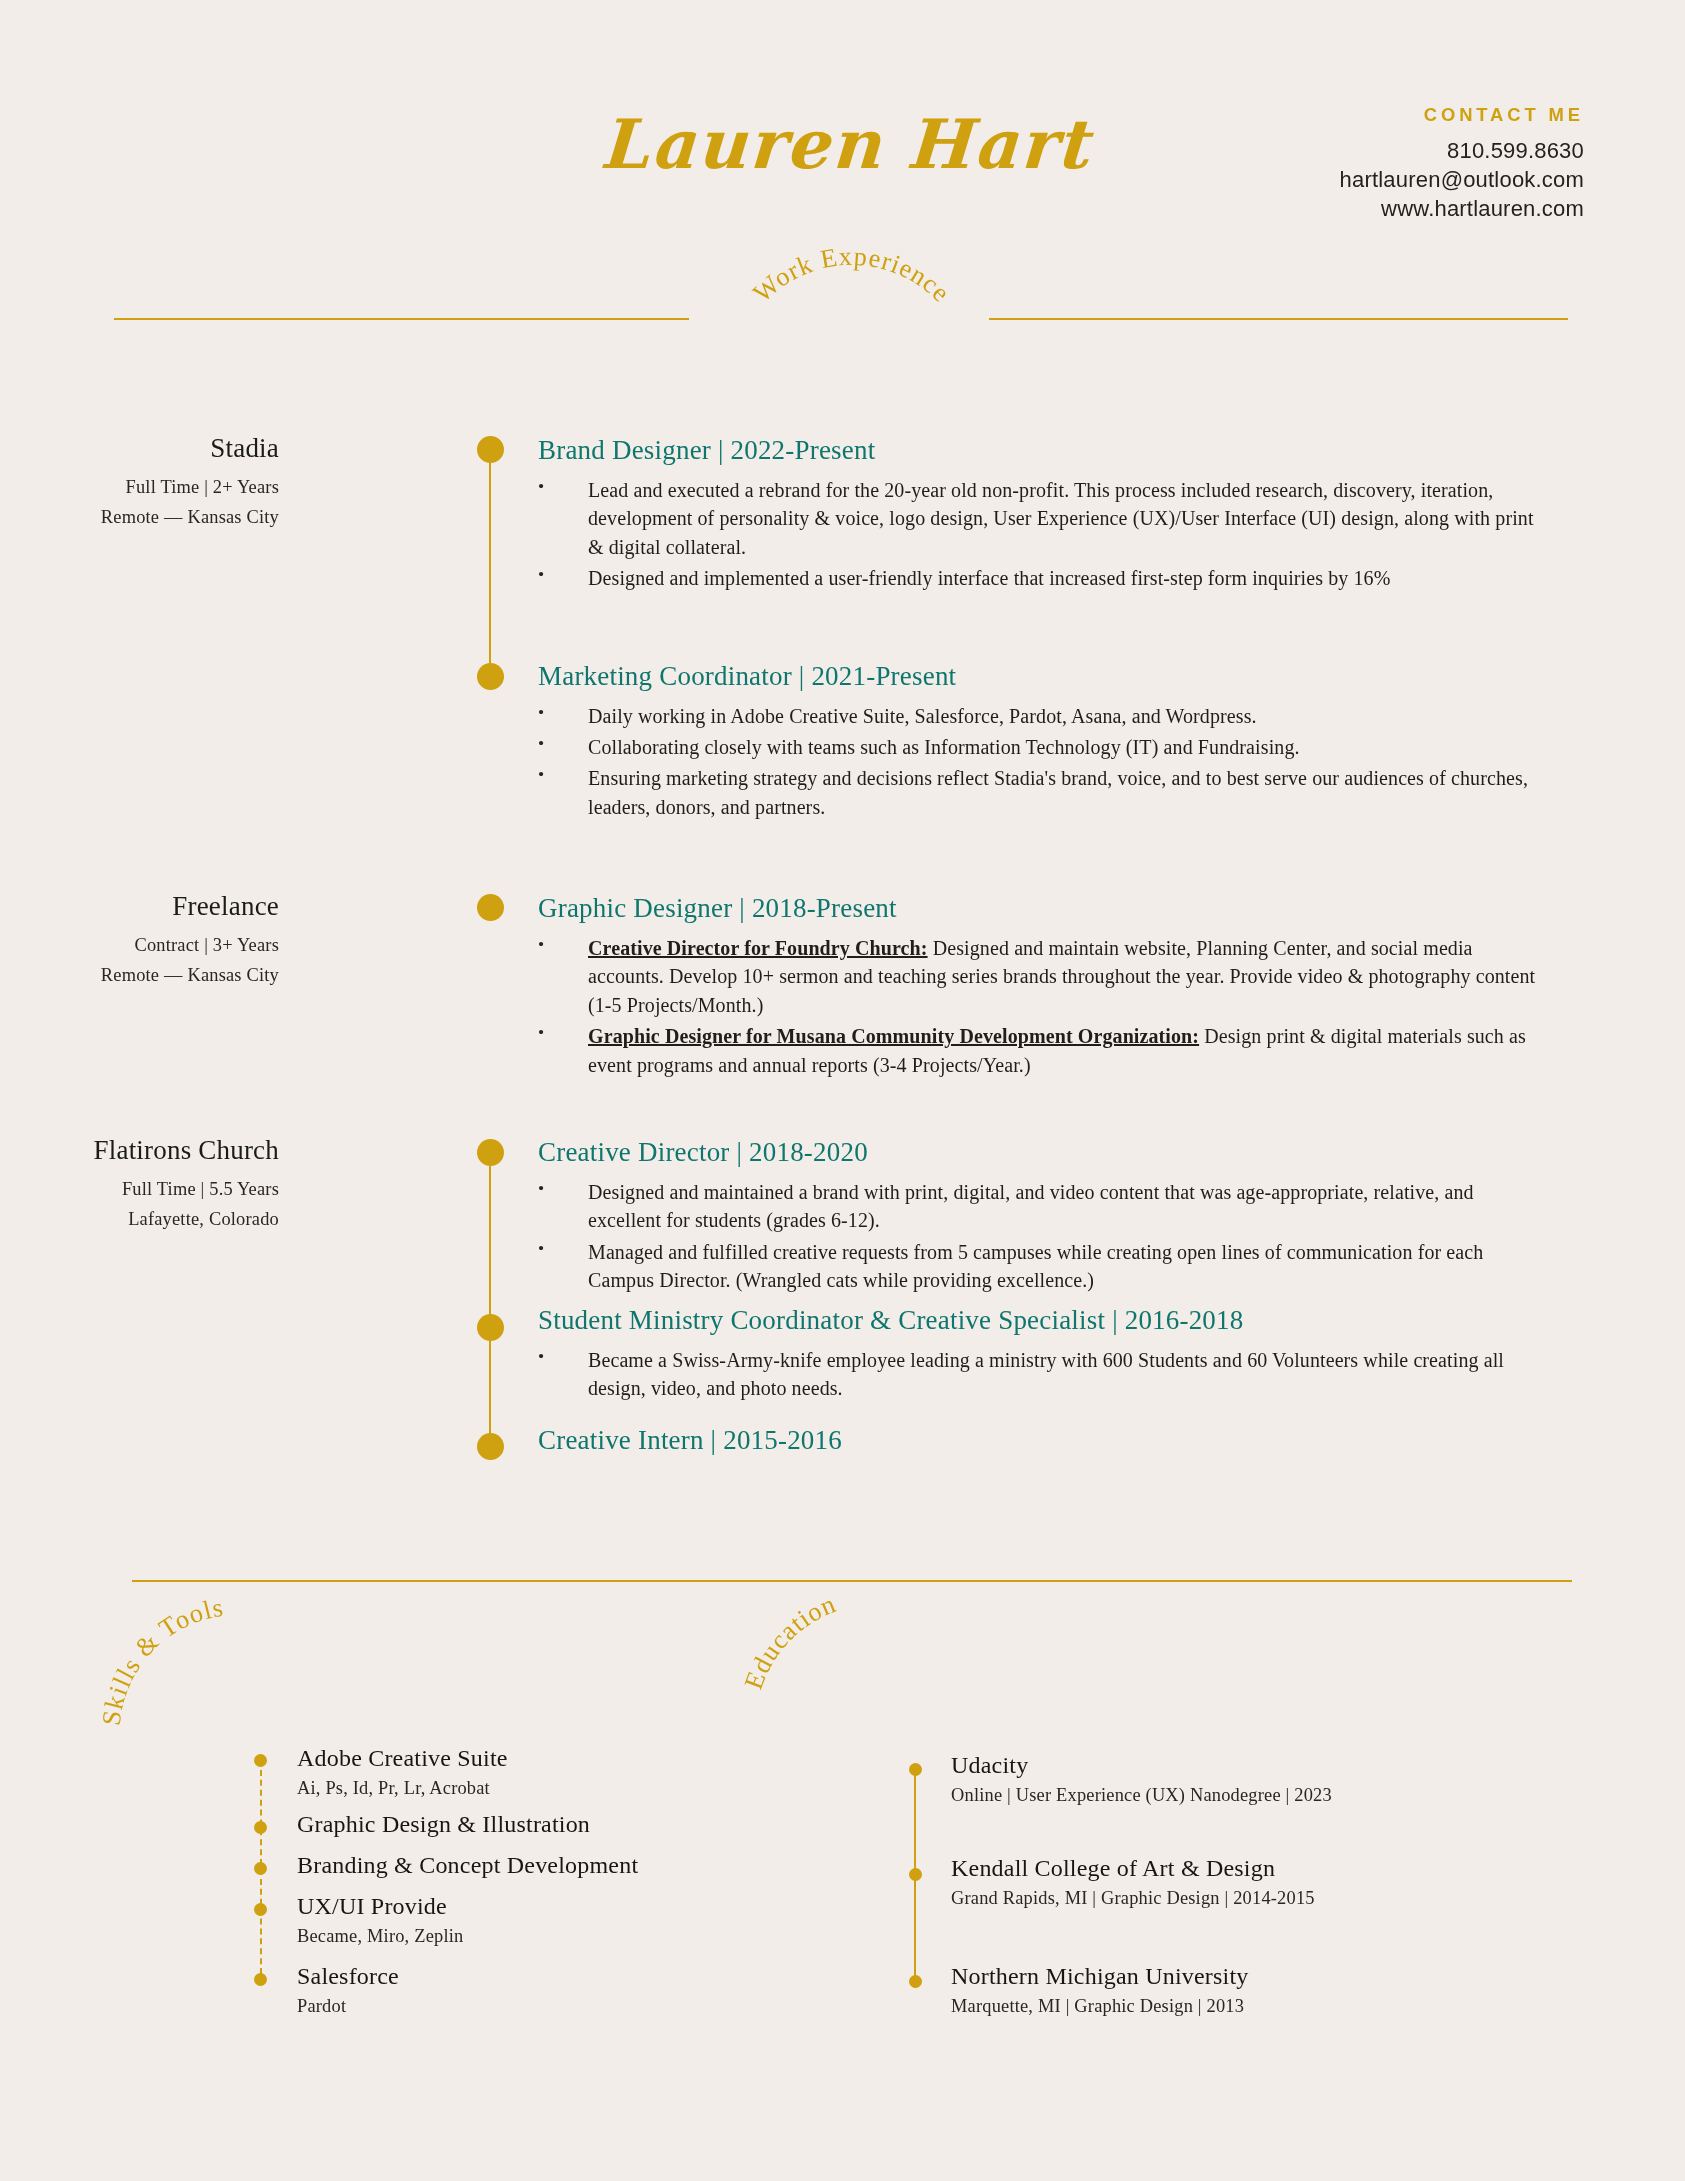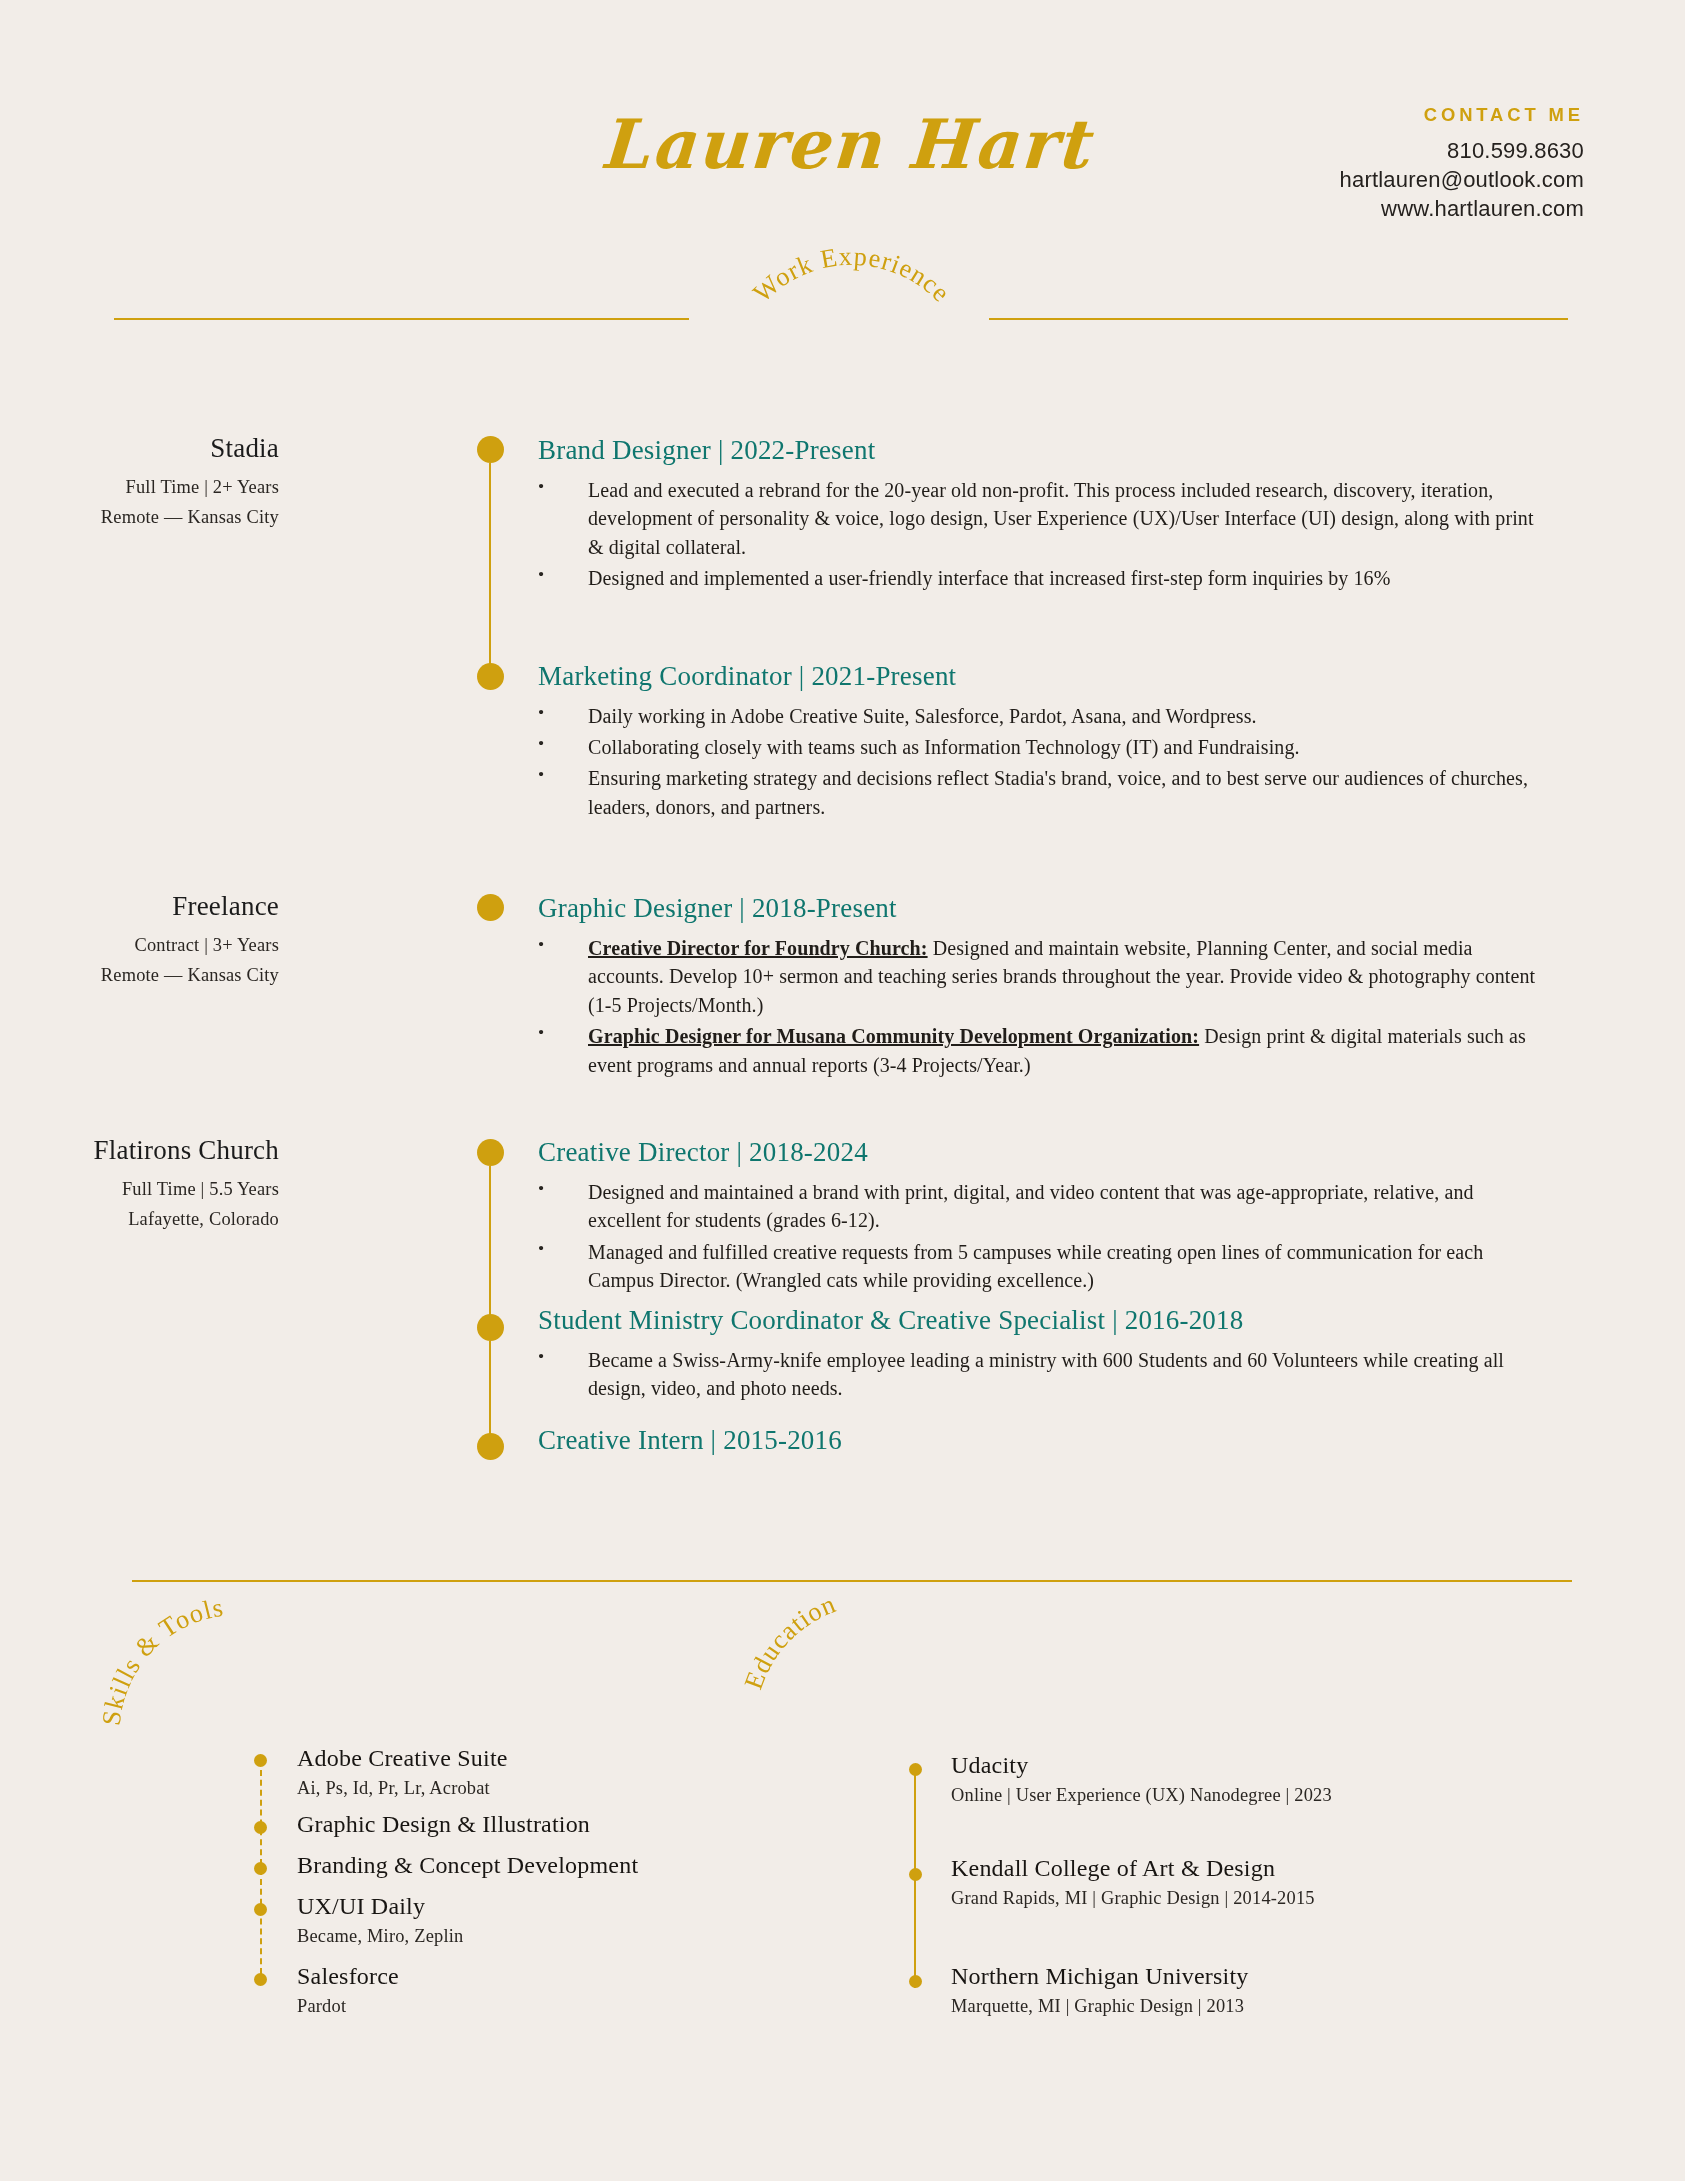--- a/index.html
+++ b/index.html
@@ -177,21 +177,21 @@
       </ul>
     </div>
 
     <div class="job-meta" style="top:1137px;">
       <div class="job-org">Flatirons Church</div>
       <div class="job-sub">Full Time | 5.5 Years</div>
       <div class="job-sub second">Lafayette, Colorado</div>
     </div>
 
     <div class="job-body" style="top:1137px;">
-      <div class="job-title">Creative Director | 2018-2024</div>
+      <div class="job-title">Creative Director | 2018-2020</div>
       <ul class="blist">
         <li><span>Designed and maintained a brand with print, digital, and video content that was age-appropriate, relative, and excellent for students (grades 6-12).</span></li>
         <li><span>Managed and fulfilled creative requests from 5 campuses while creating open lines of communication for each Campus Director. (Wrangled cats while providing excellence.)</span></li>
       </ul>
     </div>
 
     <div class="job-body" style="top:1305px;">
       <div class="job-title">Student Ministry Coordinator &amp; Creative Specialist | 2016-2018</div>
       <ul class="blist">
         <li><span>Became a Swiss-Army-knife employee leading a ministry with 600 Students and 60 Volunteers while creating all design, video, and photo needs.</span></li>
@@ -227,21 +227,21 @@
       <div class="item-main">Adobe Creative Suite</div>
       <div class="item-sub">Ai, Ps, Id, Pr, Lr, Acrobat</div>
     </div>
     <div class="skill-item" style="top:1811px;">
       <div class="item-main">Graphic Design &amp; Illustration</div>
     </div>
     <div class="skill-item" style="top:1852px;">
       <div class="item-main">Branding &amp; Concept Development</div>
     </div>
     <div class="skill-item" style="top:1893px;">
-      <div class="item-main">UX/UI Daily</div>
+      <div class="item-main">UX/UI Provide</div>
       <div class="item-sub">Became, Miro, Zeplin</div>
     </div>
     <div class="skill-item" style="top:1963px;">
       <div class="item-main">Salesforce</div>
       <div class="item-sub">Pardot</div>
     </div>
   </div>
 
   <div class="arc-wrap" id="arc-edu">
     <svg width="228" height="202" viewBox="0 0 260 230">

